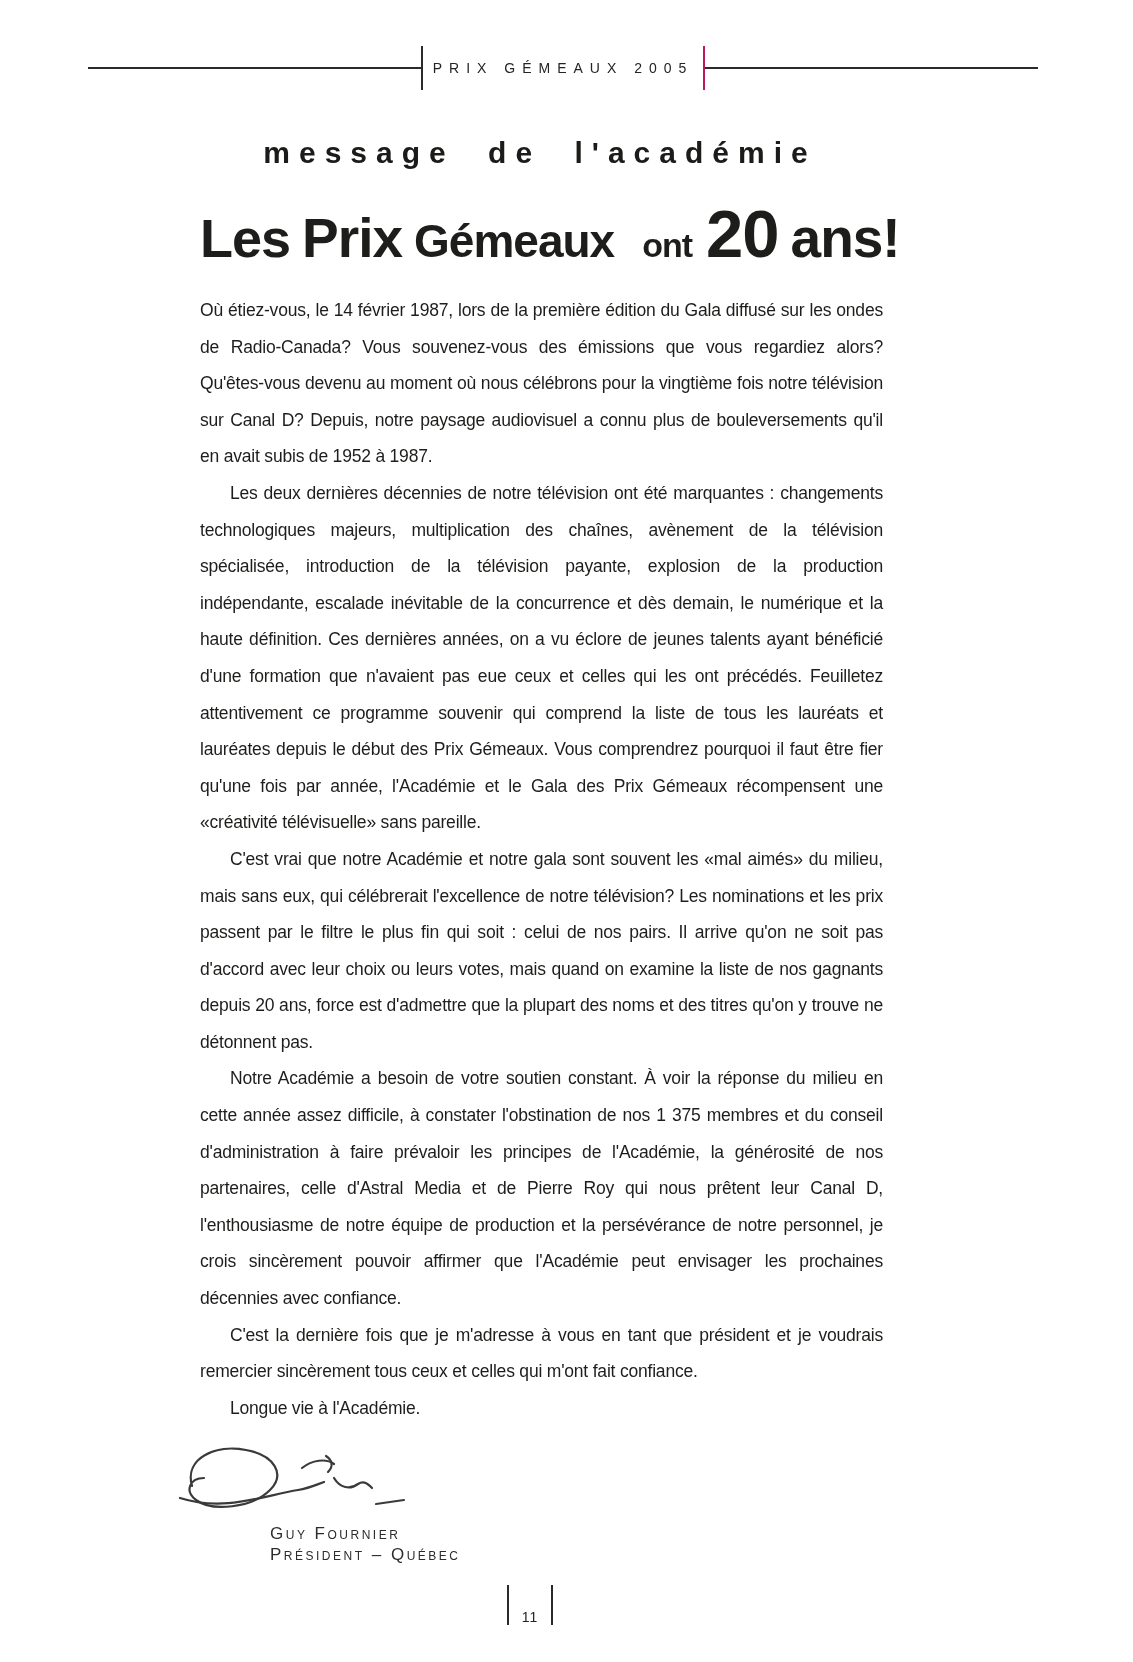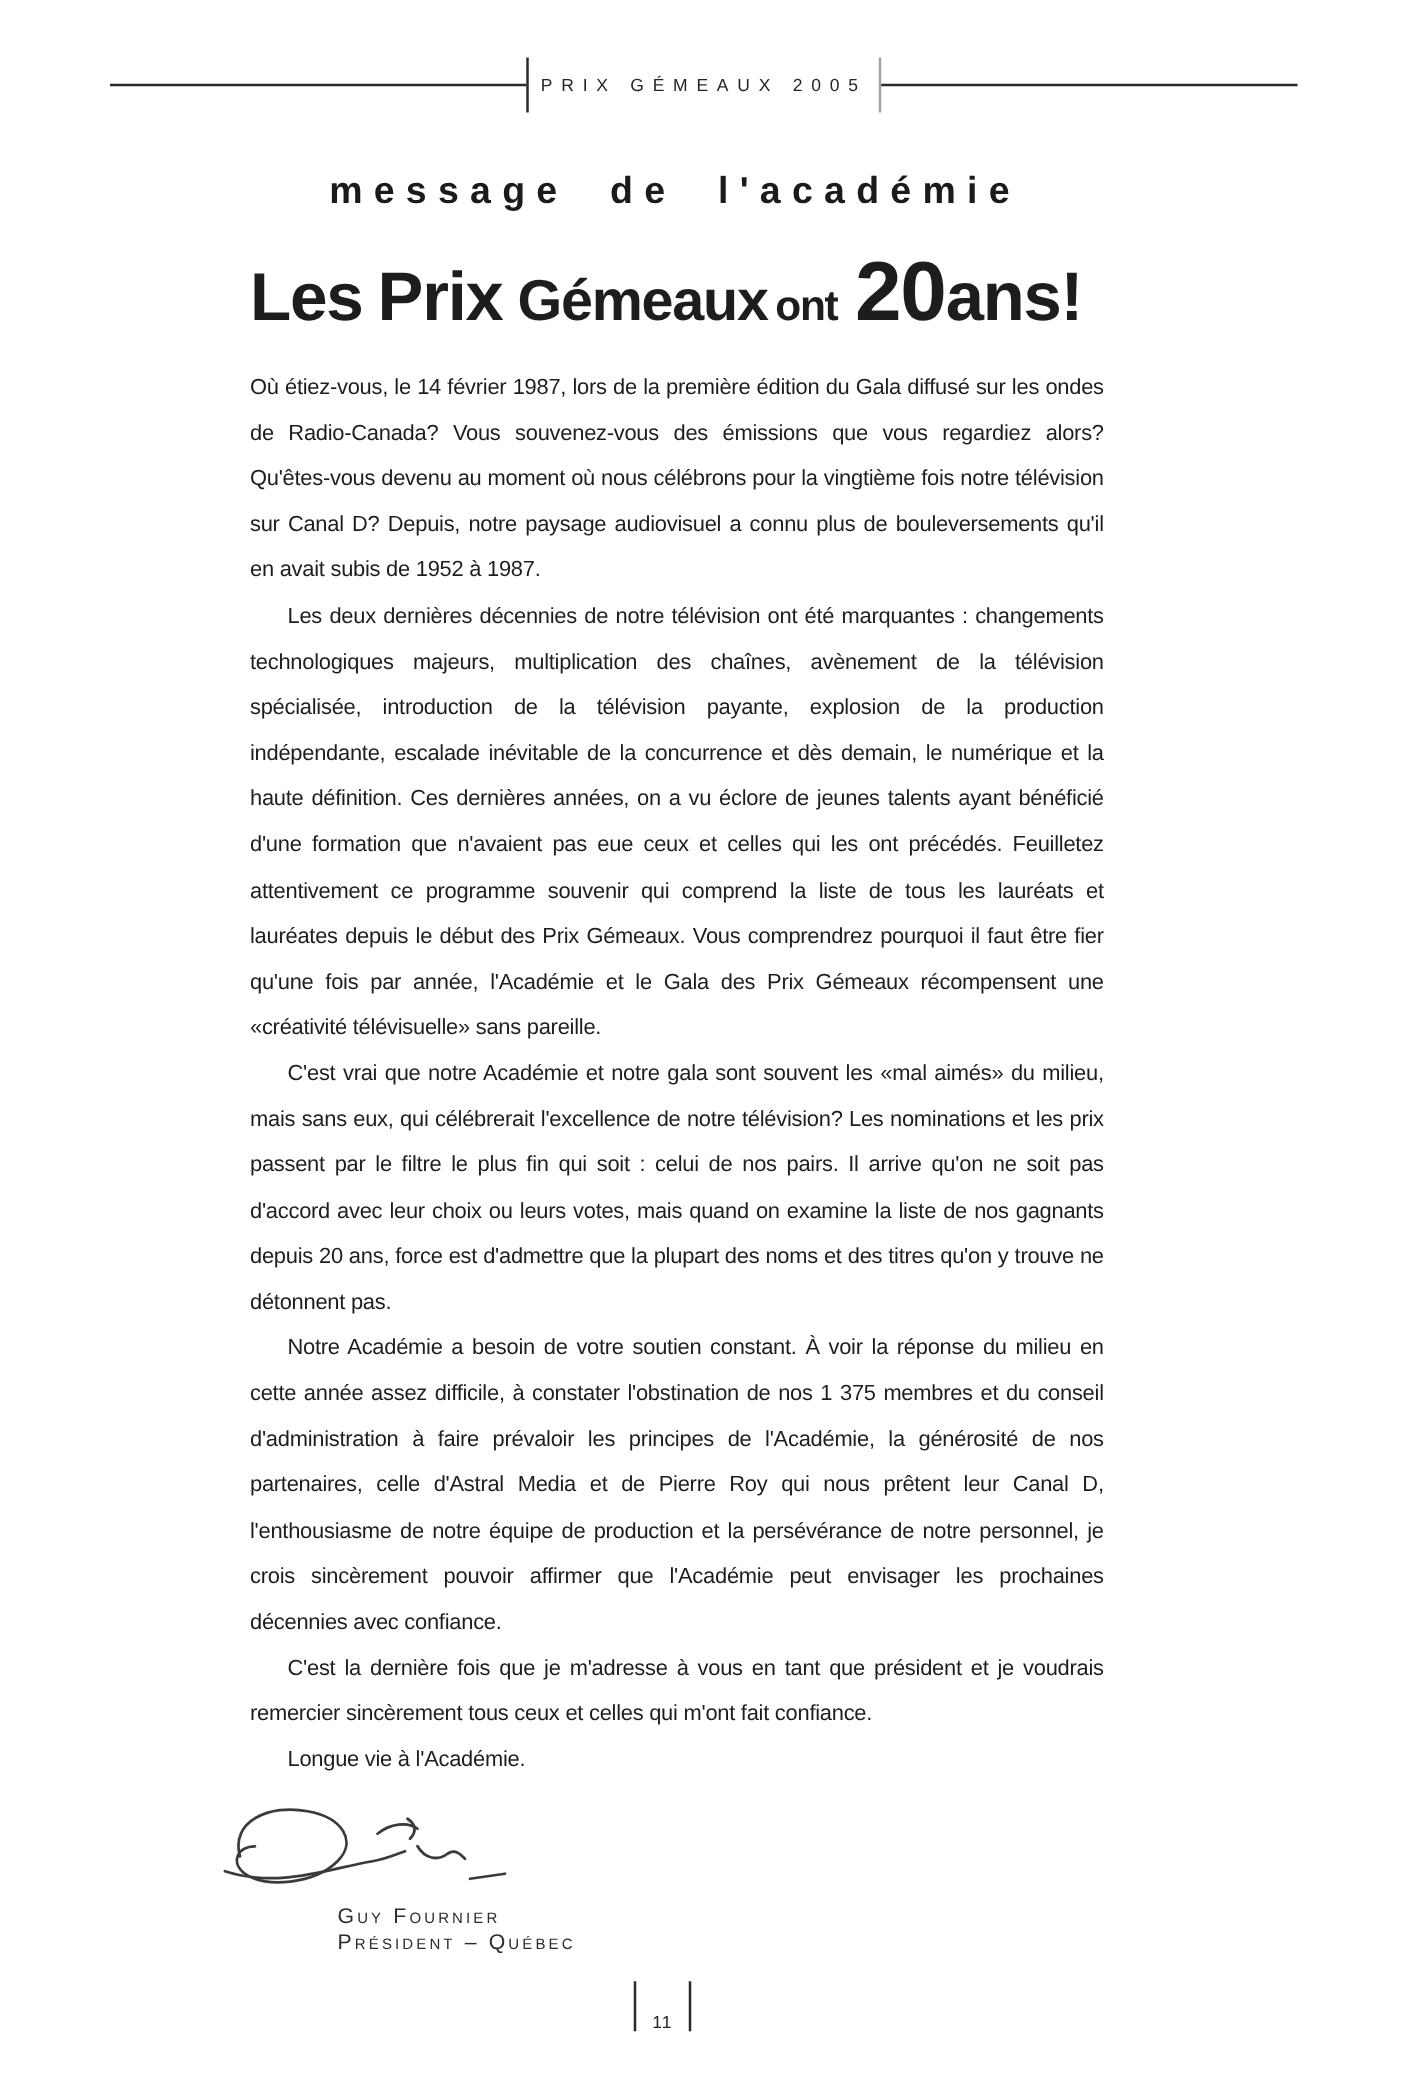--- a/index.html
+++ b/index.html
@@ -9,43 +9,43 @@
     font-family:"Liberation Sans", sans-serif;
     overflow:hidden;
   }
   
   .top-rule{
     position:absolute;top:46px;left:88px;width:950px;height:44px;
     display:flex;align-items:center;
   }
   .rule-line{flex:1;height:2px;background:#2a2a28;}
   .rule-center{
-    height:44px;border-left:2px solid #2a2a28;border-right:2px solid #a3a3a3;
+    height:44px;border-left:2px solid #2a2a28;border-right:2px solid #be185d;
     display:flex;align-items:center;padding:0 10px;
   }
   .banner-text{
     font-size:14px;letter-spacing:7px;white-space:nowrap;color:#242422;
   }
   
   .section-title{
     position:absolute;top:88px;left:200px;width:680px;
     text-align:center;font-size:30px;font-weight:bold;
     letter-spacing:9px;word-spacing:16px;color:#1b1b19;
     white-space:nowrap;
     margin-top:48px;
   }
   
   .content{position:absolute;top:198px;left:200px;width:683px;}
   .main-title{white-space:nowrap;line-height:72px;margin:0 0 10px 0;color:#1d1d1b;}
   .main-title span{letter-spacing:-1px;}
   .t-les{font-size:54px;margin-right:12px;}
   .t-prix{font-size:55px;margin-right:12px;}
-  .t-gemeaux{font-size:46px;margin-right:6px;}
+  .t-gemeaux{font-size:46px;margin-right:28px;}
   .t-ont{font-size:34px;margin-right:14px;text-align:center;}
-  .t-20{font-size:67px;text-align:right;}
+  .t-20{font-size:67px;margin-right:12px;text-align:right;}
   .t-ans{font-size:55px;}
   
   .letter p{
     margin:0;font-size:17.5px;line-height:36.6px;text-align:justify;
     letter-spacing:-0.2px;color:#1d1d1b;
   }
   .letter p.indent{text-indent:30px;}
   .closing{
     margin-top:48px;font-size:17.5px;letter-spacing:-0.2px;
     text-indent:30px;color:#1d1d1b;

